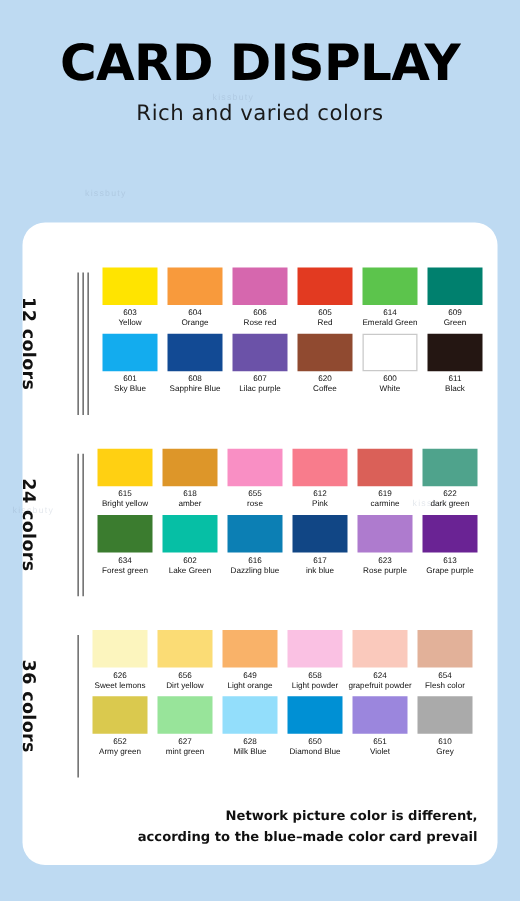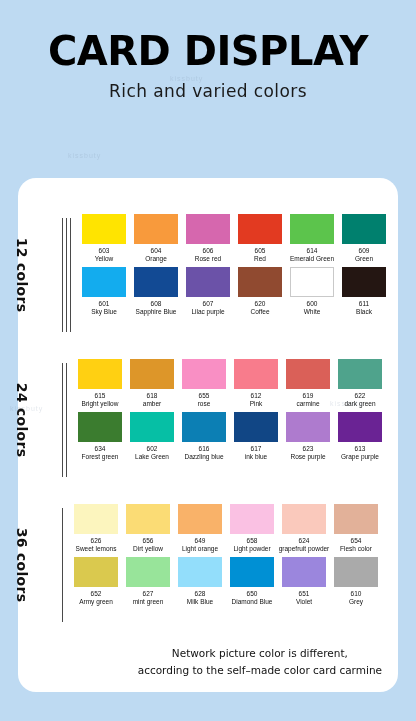--- a/index.html
+++ b/index.html
@@ -142,23 +142,23 @@
     margin-bottom: 4px;
     font-family: "Liberation Sans", sans-serif;
     white-space: nowrap;
   }
 
   
   .footer {
     position: absolute;
     right: 16px;
     bottom: 14px;
-    text-align: center;
+    text-align: right;
     font-family: "DejaVu Sans", sans-serif;
-    font-weight: normal;
+    font-weight: bold;
     font-size: 10.5px;
     color: #111111;
     line-height: 1.55;
   }
 
   .watermark {
     position: absolute;
     color: rgba(120,140,165,0.20);
     font-size: 7px;
     letter-spacing: 1px;
@@ -397,20 +397,20 @@
               <div class="swatch" style="background: rgb(170, 170, 170);"></div>
               <div class="swatch-code">610</div>
               <div class="swatch-name">Grey</div>
             </div>
           </div>
         </div>
       </div>
     </div>
   <div class="footer">
     <div>Network picture color is different,</div>
-    <div>according to the self–made color card carmine</div>
+    <div>according to the blue–made color card prevail</div>
   </div>
 </div>
 
 <div class="watermark" style="left:170px; top:75px;">kissbuty</div>
 <div class="watermark" style="left:68px; top:152px;">kissbuty</div>
 <div class="watermark" style="left:330px; top:400px;">kissbuty</div>
 <div class="watermark" style="left:10px; top:405px;">kissbuty</div>
 
 </body></html>

